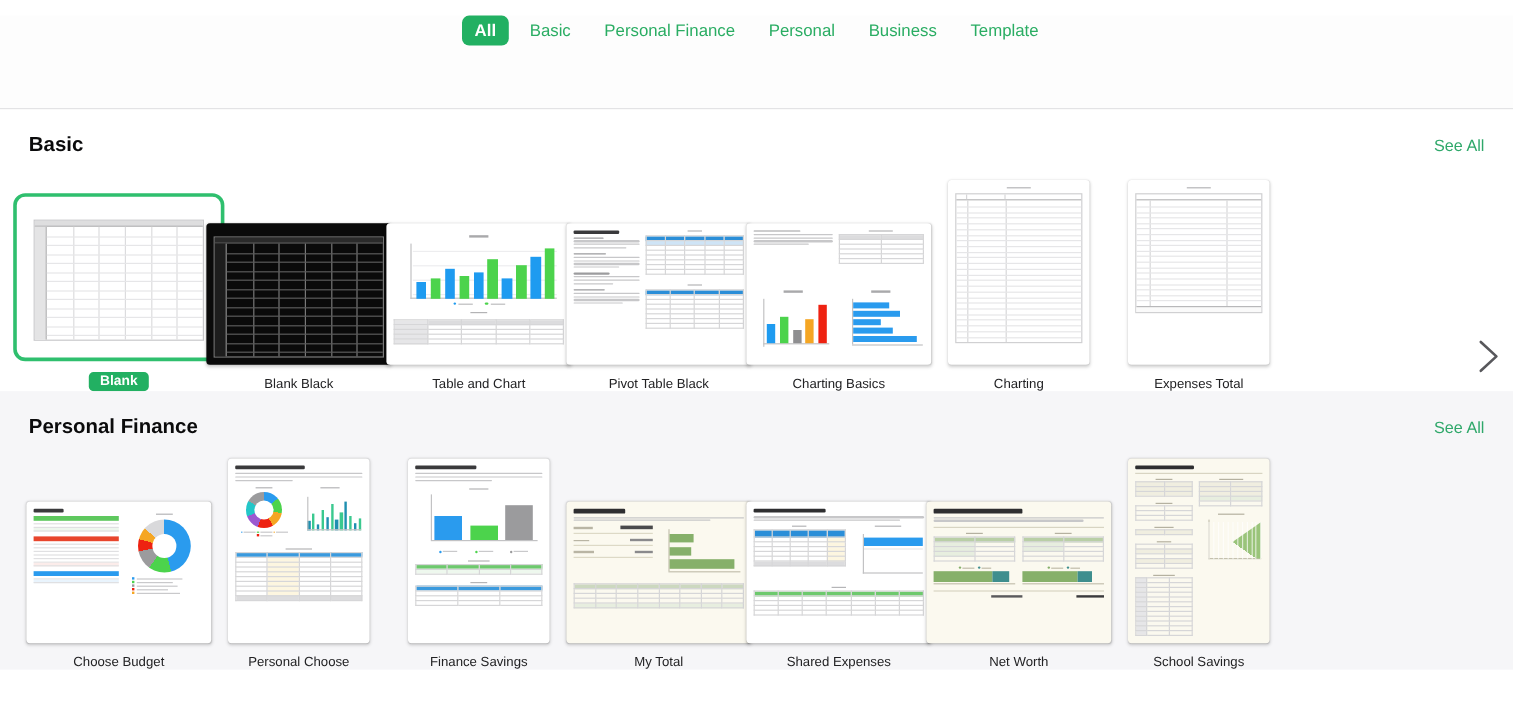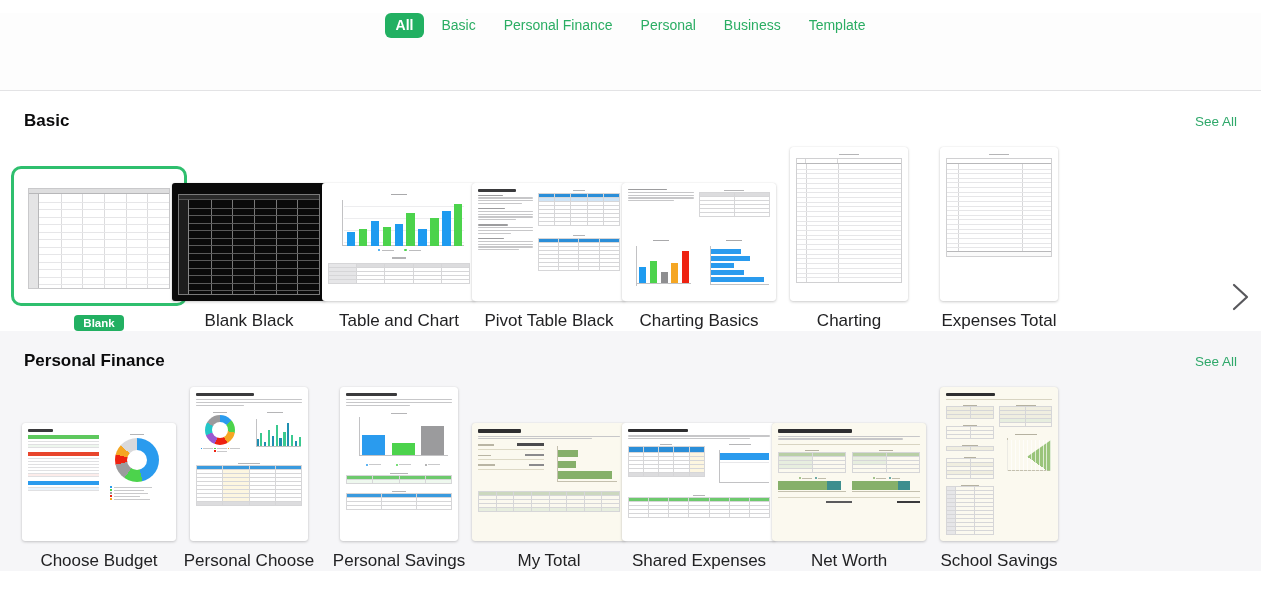--- a/index.html
+++ b/index.html
@@ -91,21 +91,21 @@
   .thumb {
     background: #ffffff;
     box-shadow: 0 1px 3px rgba(0,0,0,.20), 0 0 1px rgba(0,0,0,.12);
     border-radius: 3px;
     overflow: hidden;
     position: relative;
   }
   .land { width: 154px; height: 118px; }
   .port { width: 118px; height: 154px; }
   .caption {
-    font-size: 17px;
+    font-size: 11px;
     color: #222224;
     margin-top: 10px;
     text-align: left;
     white-space: nowrap;
   }
 
   
   .sel-frame {
     border: 3px solid #2fbf6e;
     border-radius: 10px;
@@ -959,21 +959,21 @@
                 <tr>
                       <td></td>
                       <td></td>
                       <td></td>
                     </tr>
               </tbody>
                 </table>
             </div>
           </div>
         </div>
-        <div class="caption">Personal Savings</div>
+        <div class="caption">Finance Savings</div>
       </div>
 
       <div class="cell">
         <div class="thumb-wrap">
           <div class="thumb land cream">
             <div class="mini pad">
               <div class="hdl" style="width:30%;height:3.5px;background:#2e2e30"></div>
               <div class="tl"></div>
                 <div class="tl" style="width:80%;margin-bottom:4px"></div>
               <div style="display:flex;gap:5px;height:44px">

